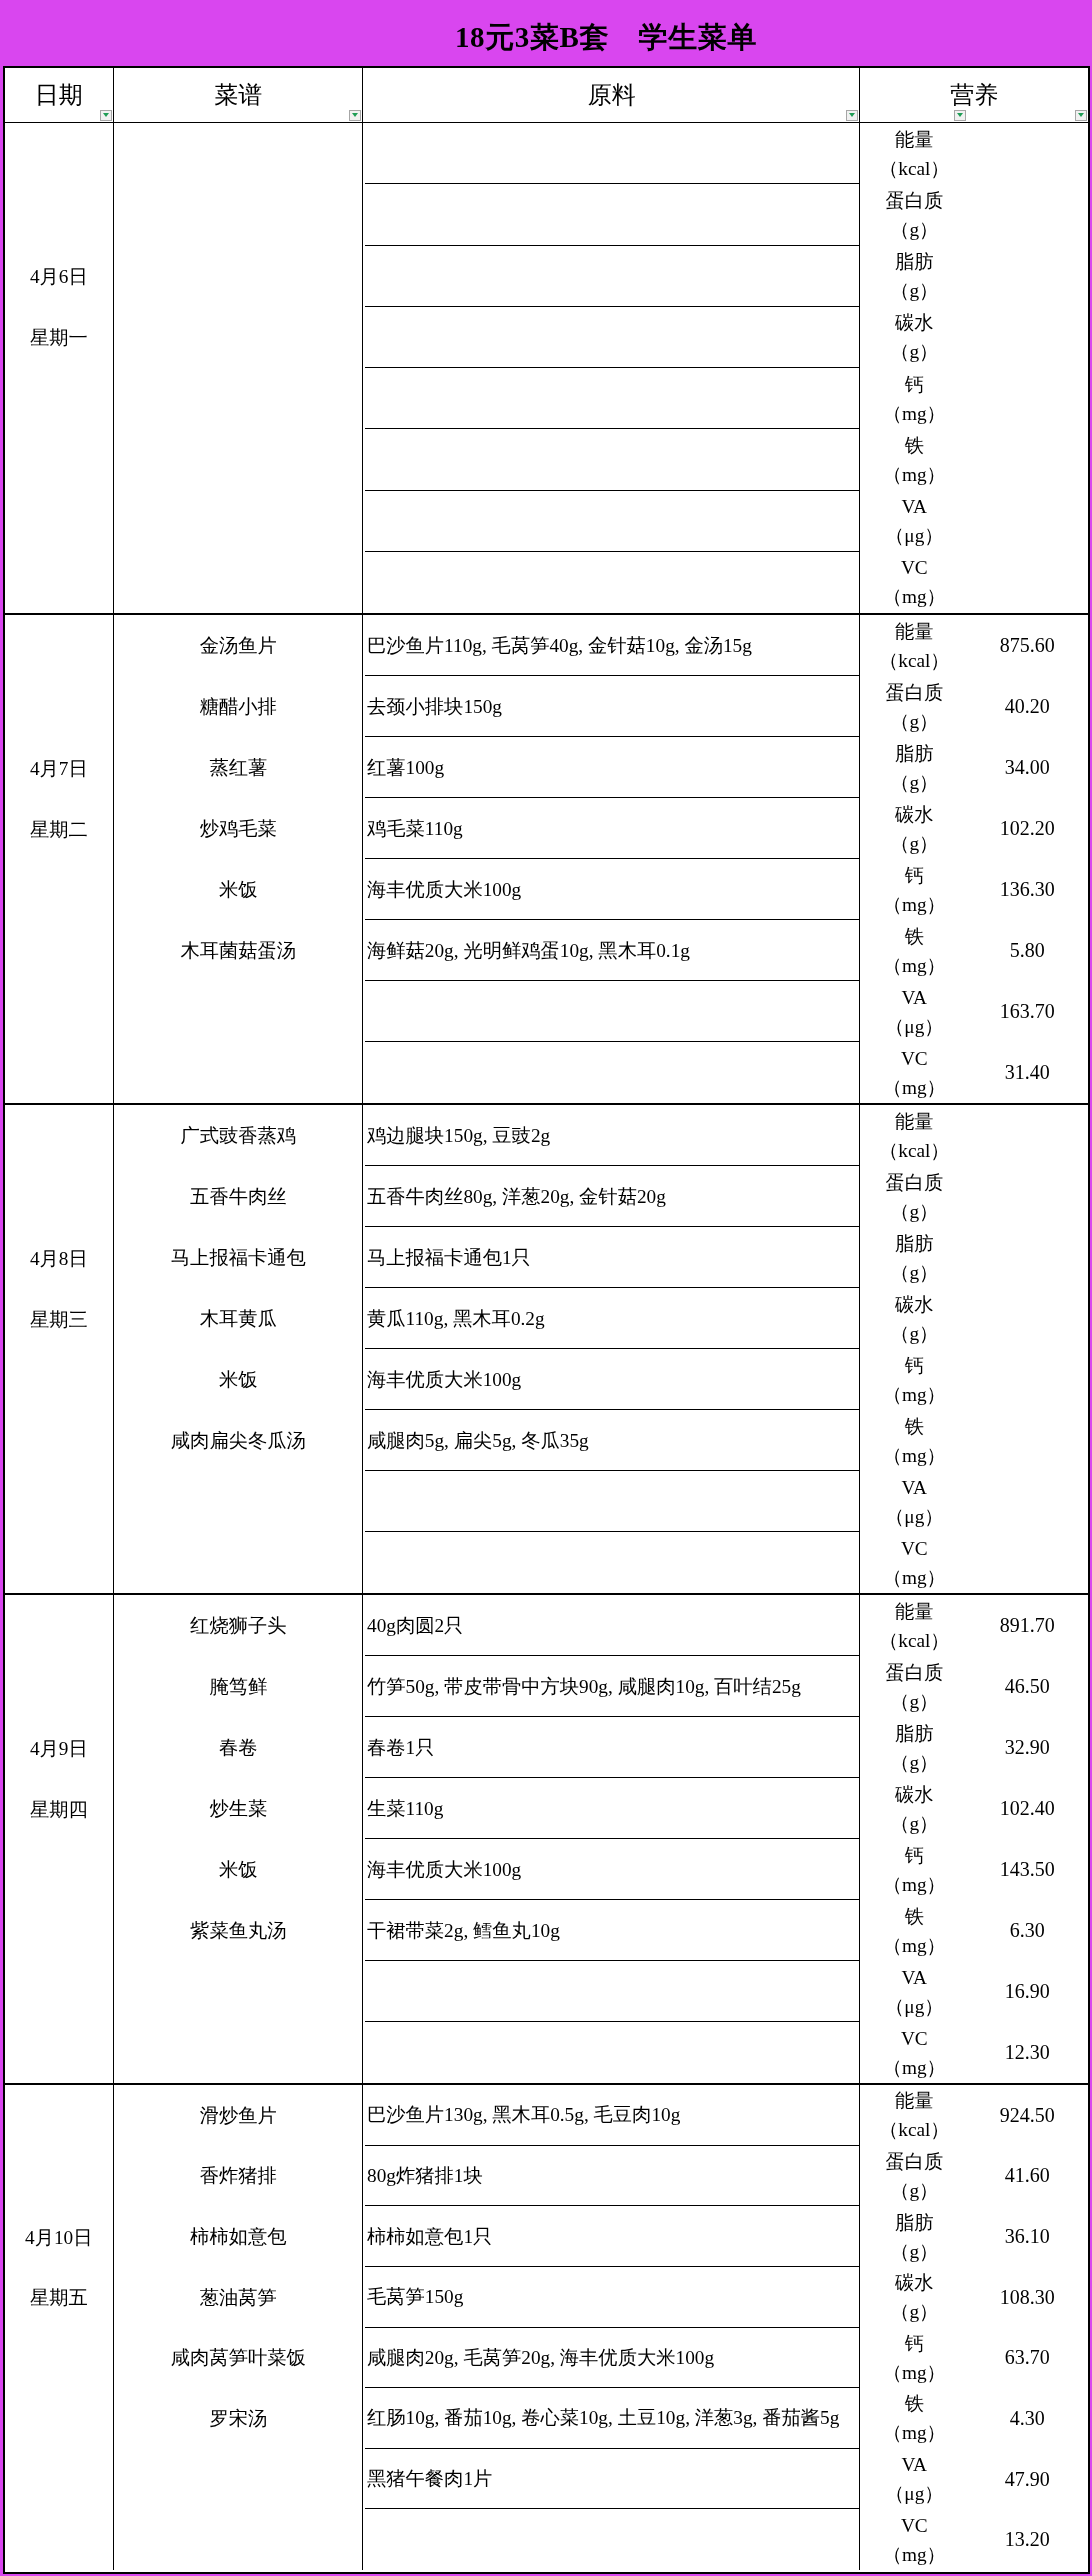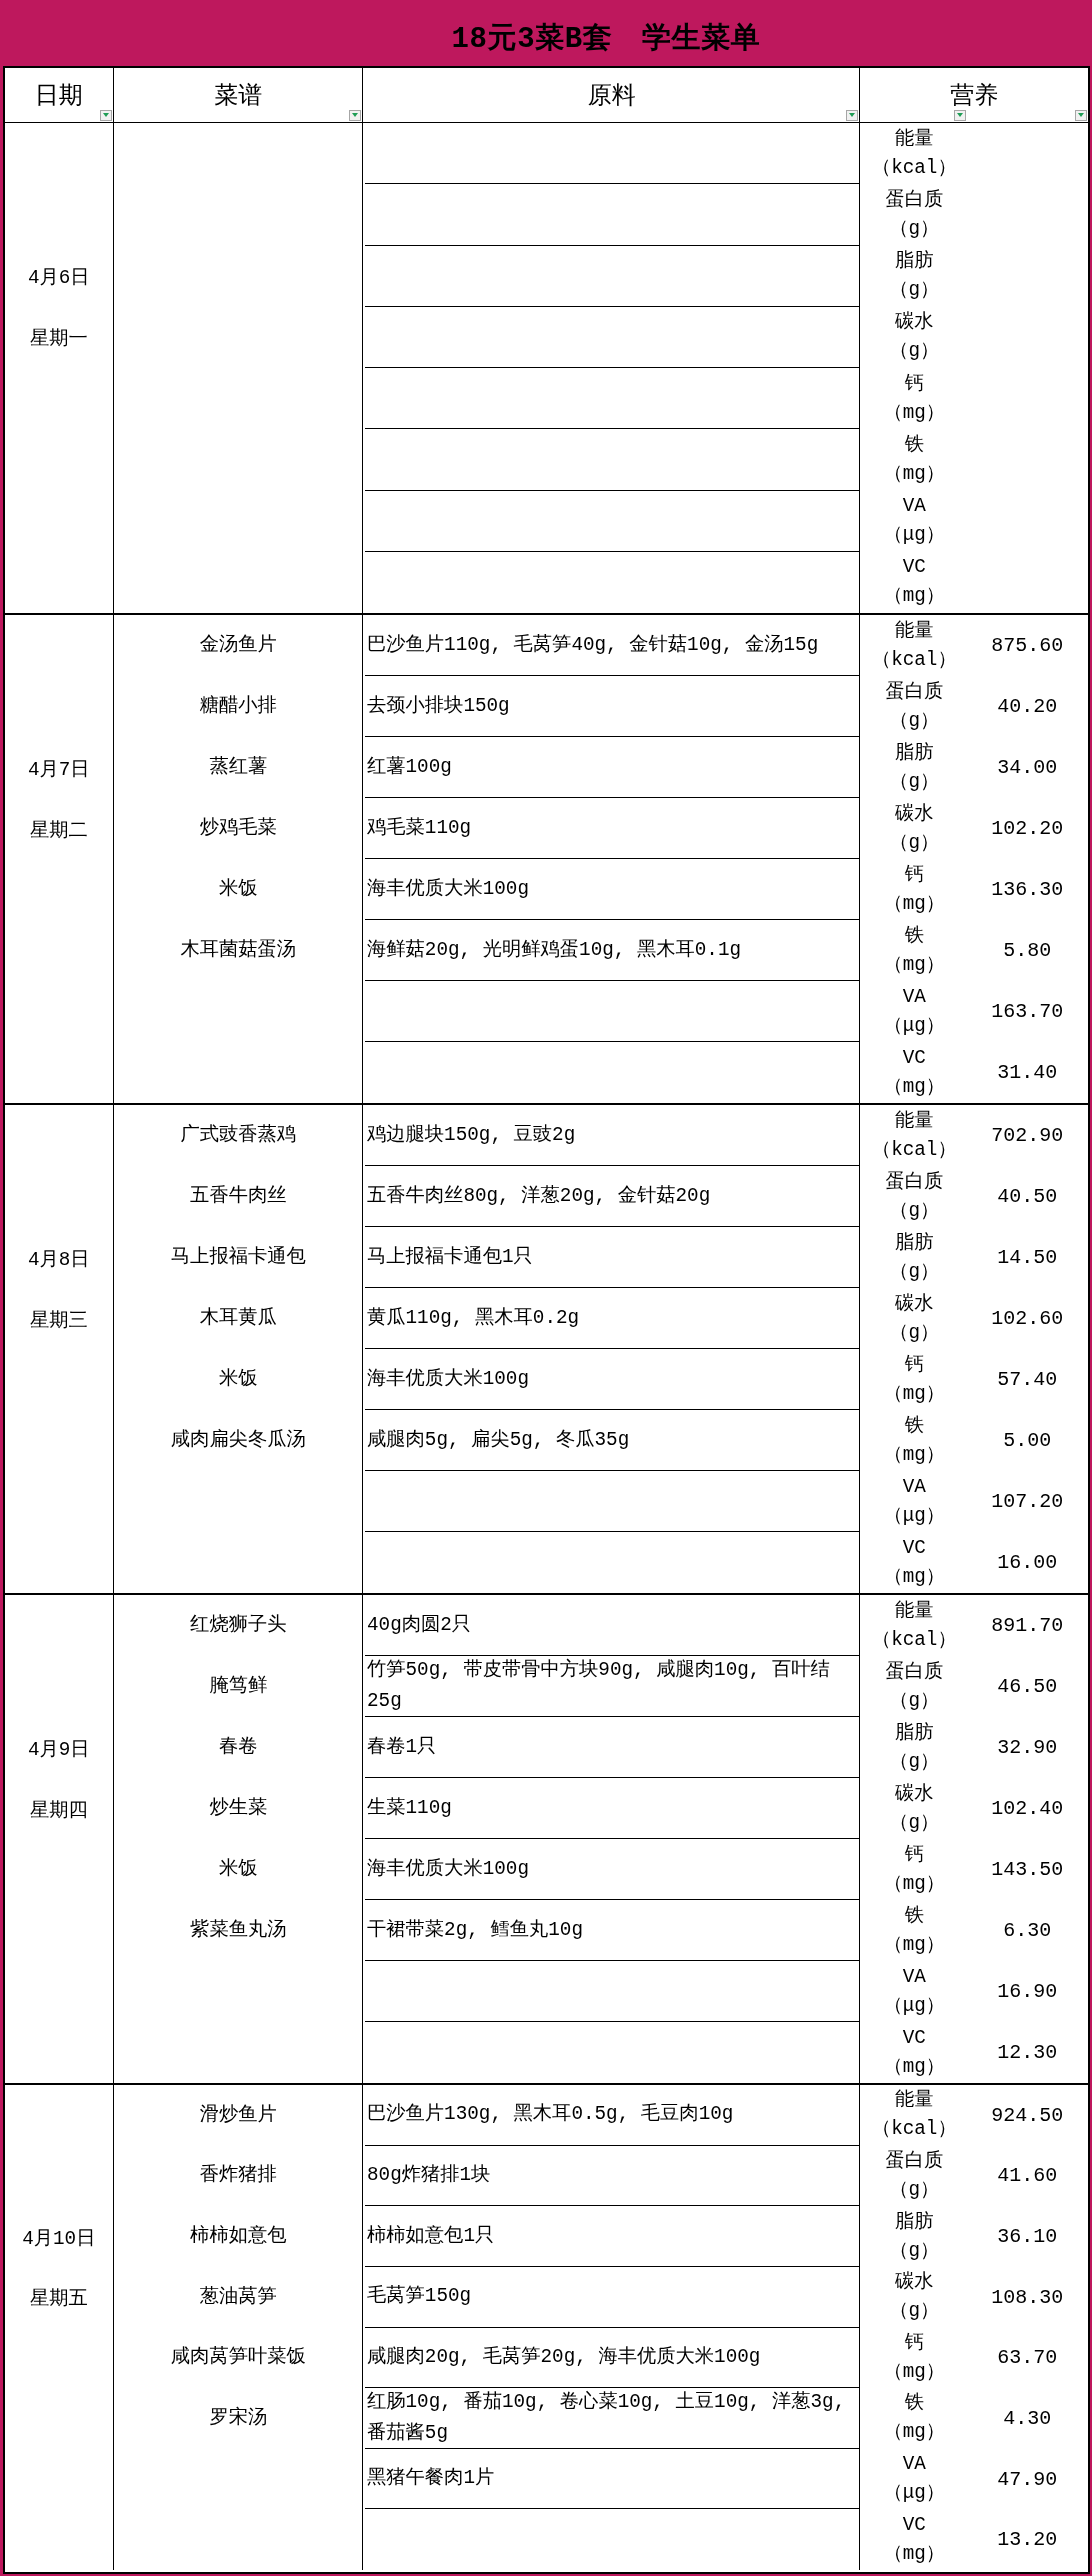--- a/index.html
+++ b/index.html
@@ -1,18 +1,18 @@
 <!DOCTYPE html>
 <html style="font-size:8.8px"><head>
 <meta charset="utf-8">
 <style>
   html,body{margin:0;padding:0;background:#fff;}
   .page{
-    position:relative;width:1093px;height:2576px;background:#be185d;
-    font-family:Liberation Mono, monospace;color:#000;
+    position:relative;width:1093px;height:2576px;background:#d946ef;
+    font-family:Liberation Serif, serif;color:#000;
   }
   
   .title{
     position:absolute;left:606px;top:38px;transform:translate(-50%,-50%);
     font-size:29px;font-weight:bold;white-space:nowrap;letter-spacing:0.6px;
   }
   
   .sheet{
     position:absolute;left:2.8px;top:66px;width:1087px;height:2508px;
     border:2.2px solid #000;box-sizing:border-box;background:#fff;
@@ -315,30 +315,20 @@
             </div>
             <div class="ncell">
               <span>VA</span>
               <span>（μg）</span>
             </div>
             <div class="ncell">
               <span>VC</span>
               <span>（mg）</span>
             </div>
           </div>
-          <div class="col c-nval">
-            <div class="vcell">702.90</div>
-            <div class="vcell">40.50</div>
-            <div class="vcell">14.50</div>
-            <div class="vcell">102.60</div>
-            <div class="vcell">57.40</div>
-            <div class="vcell">5.00</div>
-            <div class="vcell">107.20</div>
-            <div class="vcell">16.00</div>
-          </div>
         </div>
         <div class="block">
           <div class="col c-date">
             <div class="dline d-day">4月9日</div>
             <div class="dline d-week">星期四</div>
           </div>
           <div class="col c-menu">
             <div class="mcell">红烧狮子头</div>
             <div class="mcell">腌笃鲜</div>
             <div class="mcell">春卷</div>

